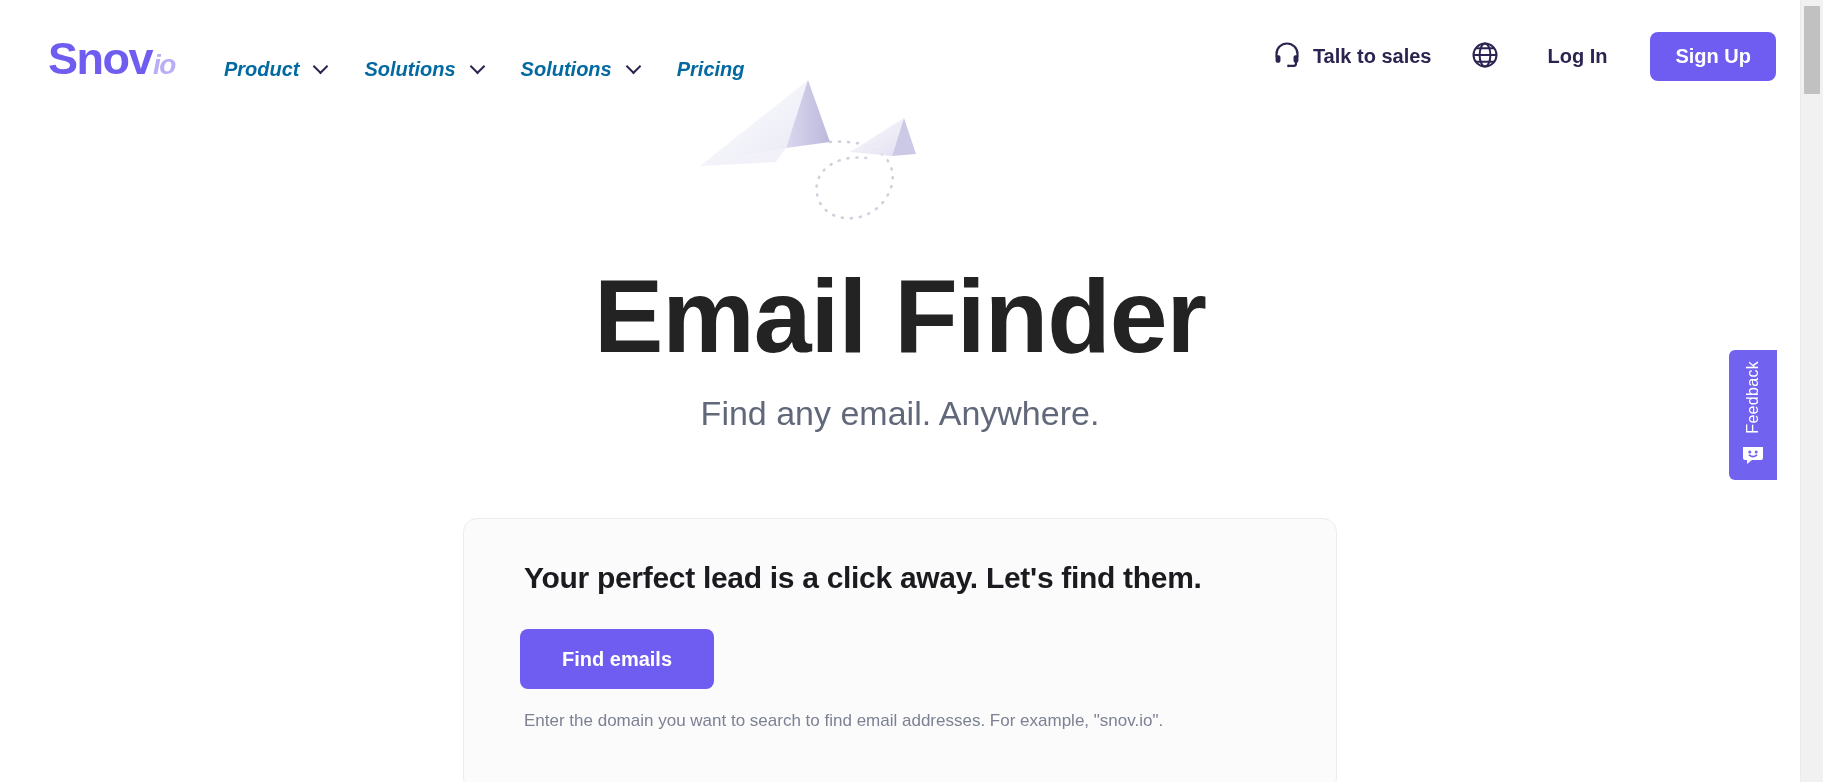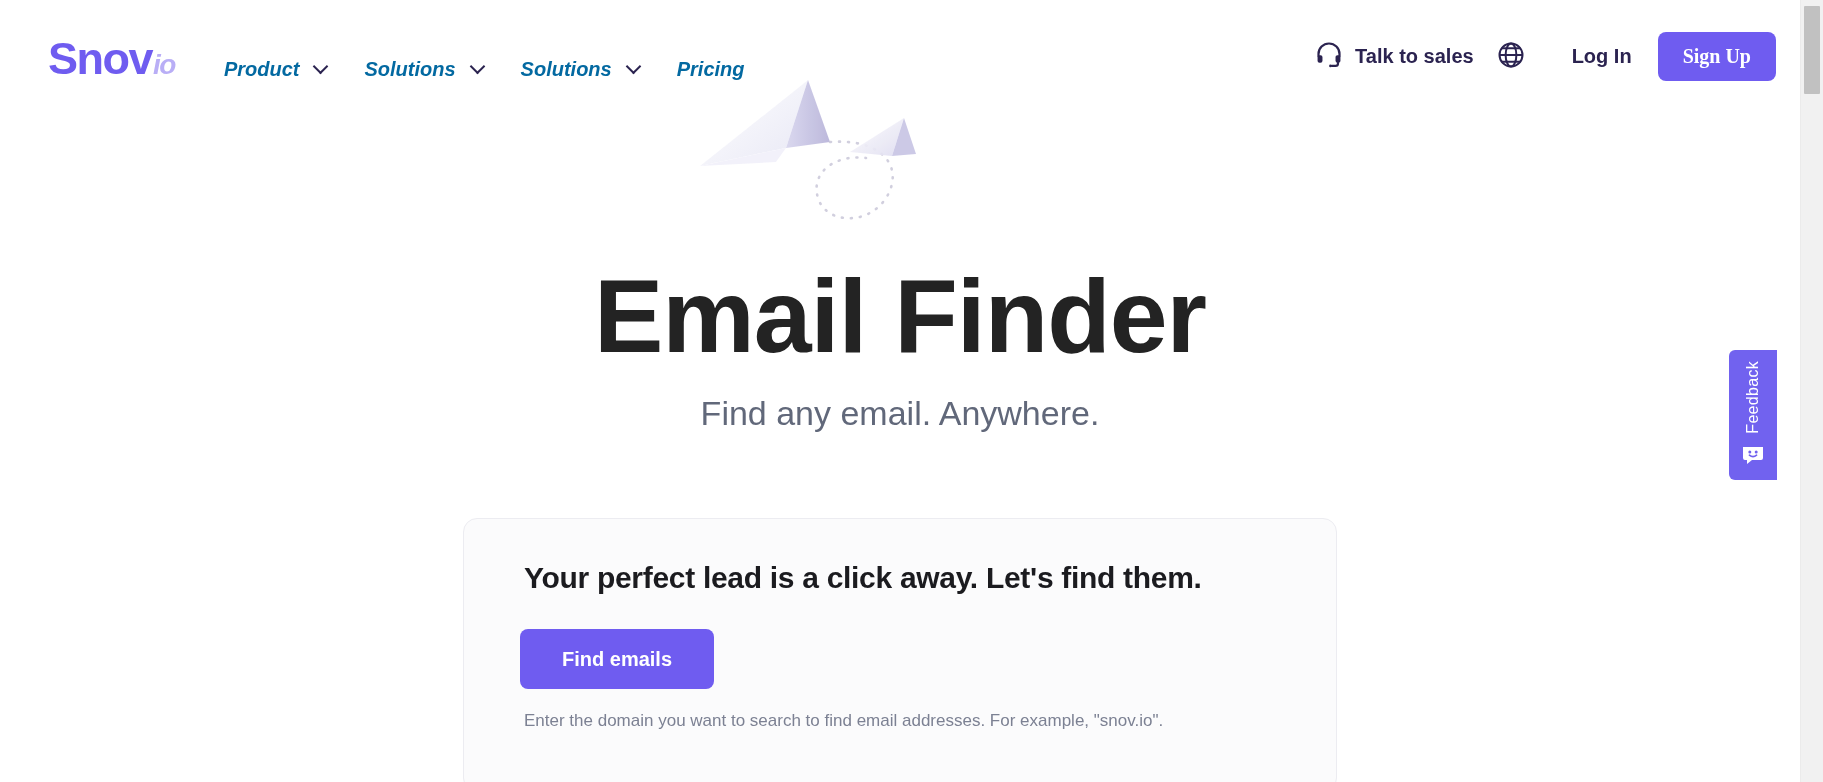--- a/index.html
+++ b/index.html
@@ -88,21 +88,21 @@
     border-right: 2.3px solid #2b2350;
     border-bottom: 2.3px solid #2b2350;
     transform: translateY(-3px) rotate(45deg);
   }
 
   .nav-right {
     margin-left: auto;
     display: flex;
     align-items: center;
     padding-right: 24px;
-    gap: 0;
+    gap: 17px;
   }
   .talk-sales {
     display: flex;
     align-items: center;
     gap: 12px;
     font-size: 20px;
     font-weight: 600;
     color: #2b2350;
     cursor: pointer;
     margin-right: 22px;
@@ -114,32 +114,31 @@
     display: flex;
     align-items: center;
   }
   .login-link {
     font-size: 20px;
     font-weight: 600;
     color: #2b2350;
     cursor: pointer;
     margin-right: 26px;
     white-space: nowrap;
-    margin-left: 16px;
   }
   .signup-btn {
     background: #6f5cf0;
     color: #ffffff;
     font-size: 20px;
     font-weight: 700;
     border: none;
     border-radius: 8px;
     padding: 13px 25px;
     cursor: pointer;
-    font-family: Liberation Serif, serif;
+    font-family: Liberation Sans, sans-serif;
     white-space: nowrap;
   }
 
   
   .hero {
     position: absolute;
     left: 0;
     top: 66px;
     width: 1800px;
     text-align: center;

